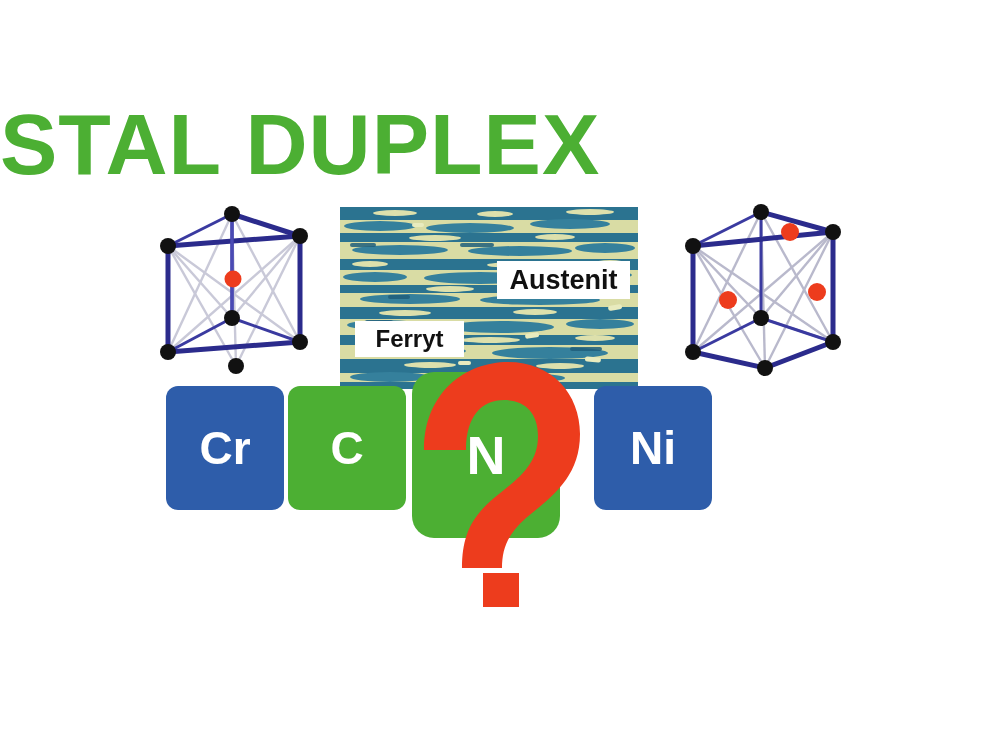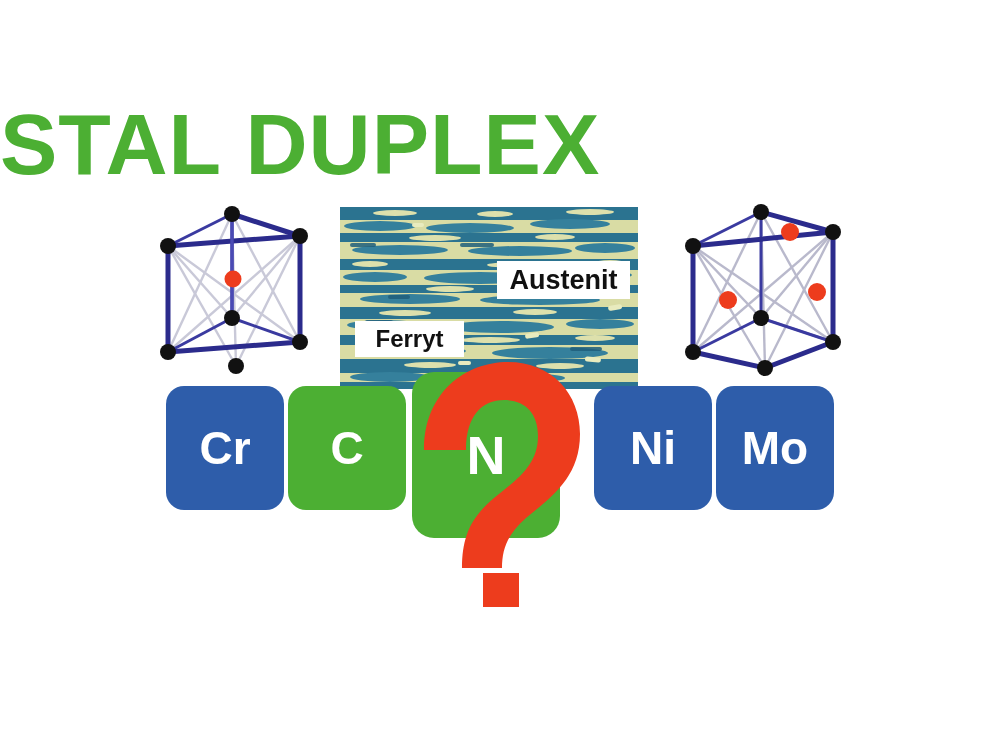--- a/index.html
+++ b/index.html
@@ -82,21 +82,21 @@
     left: 355px;
     top: 308px;
     width: 109px;
     height: 36px;
     font-size: 24px;
   }
 
   
   .tile {
     position: absolute;
-    border-radius: 18px;
+    border-radius: 12px;
     display: flex;
     align-items: center;
     justify-content: center;
     color: #ffffff;
     font-weight: bold;
     font-family: "Liberation Sans", sans-serif;
     line-height: 1;
   }
   .tile.small {
     top: 386px;
@@ -325,23 +325,20 @@
   </div>
 
   <div class="tile big" id="tile-n" style="background:#4CAF33">
     <span>N</span>
   </div>
 
   <div class="tile small" id="tile-ni" style="background:#2E5DAA">
     <span>Ni</span>
   </div>
 
-  <div class="tile small" id="tile-mo" style="background:#2E5DAA">
-    <span>Mo</span>
-  </div>
 
   <svg id="question-mark" viewBox="0 0 180 258">
     <path d="M20 92
              C20 34, 62 4, 104 4
              C148 4, 176 36, 176 76
              C176 120, 146 140, 122 160
              C104 176, 98 190, 98 210
              L58 210
              C58 180, 66 160, 90 140
              C112 122, 134 108, 134 78

